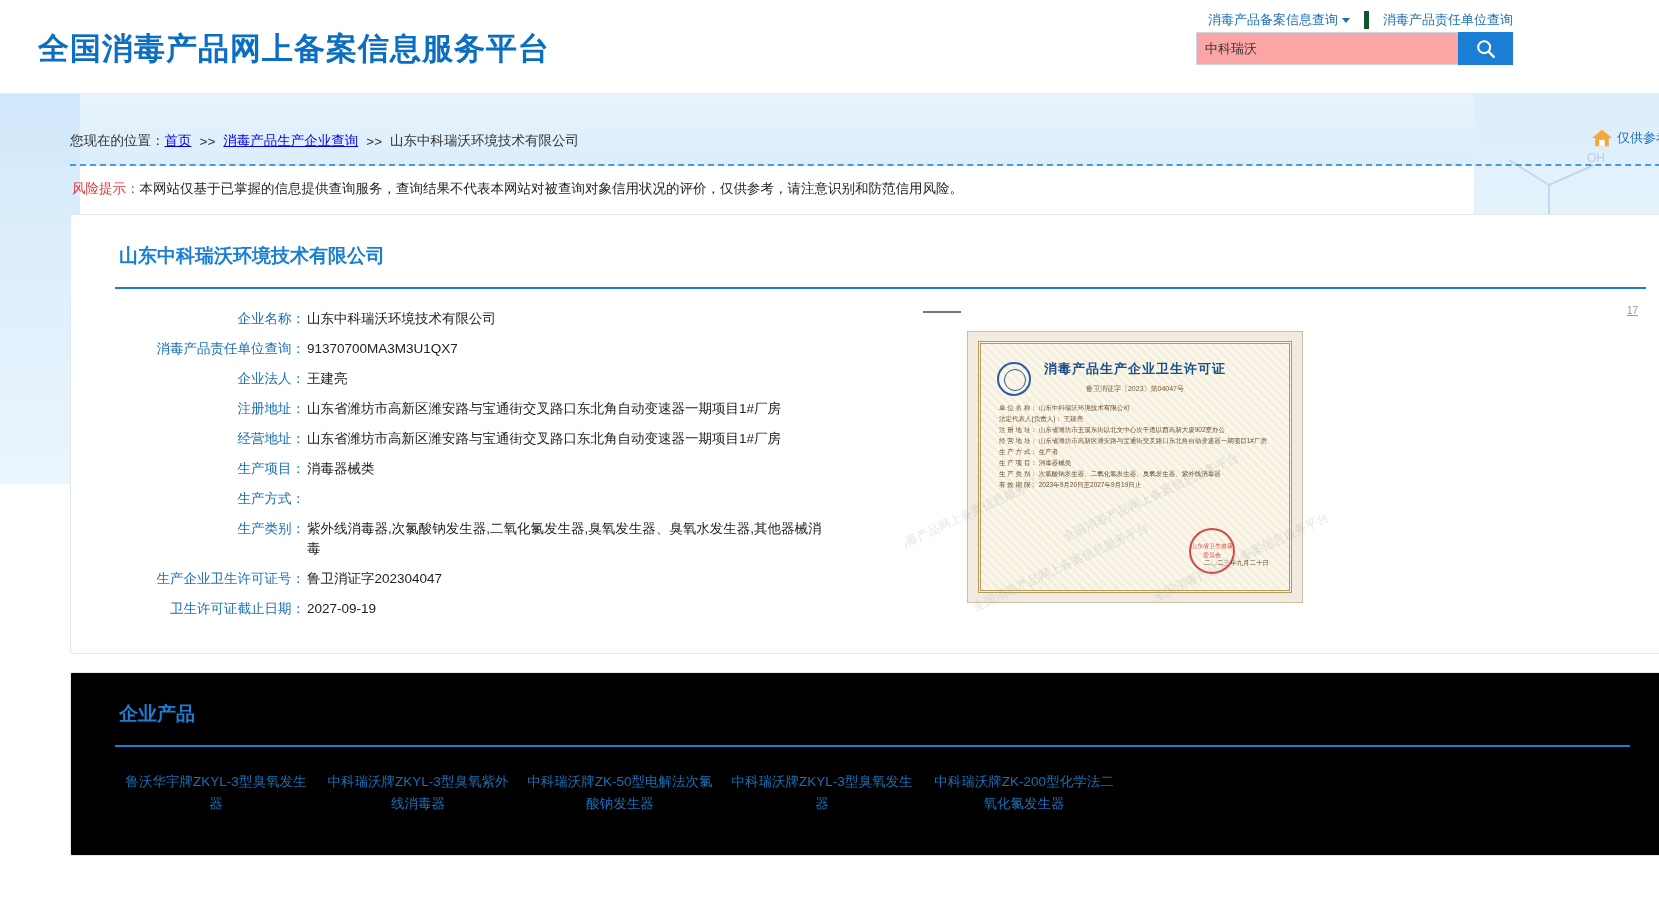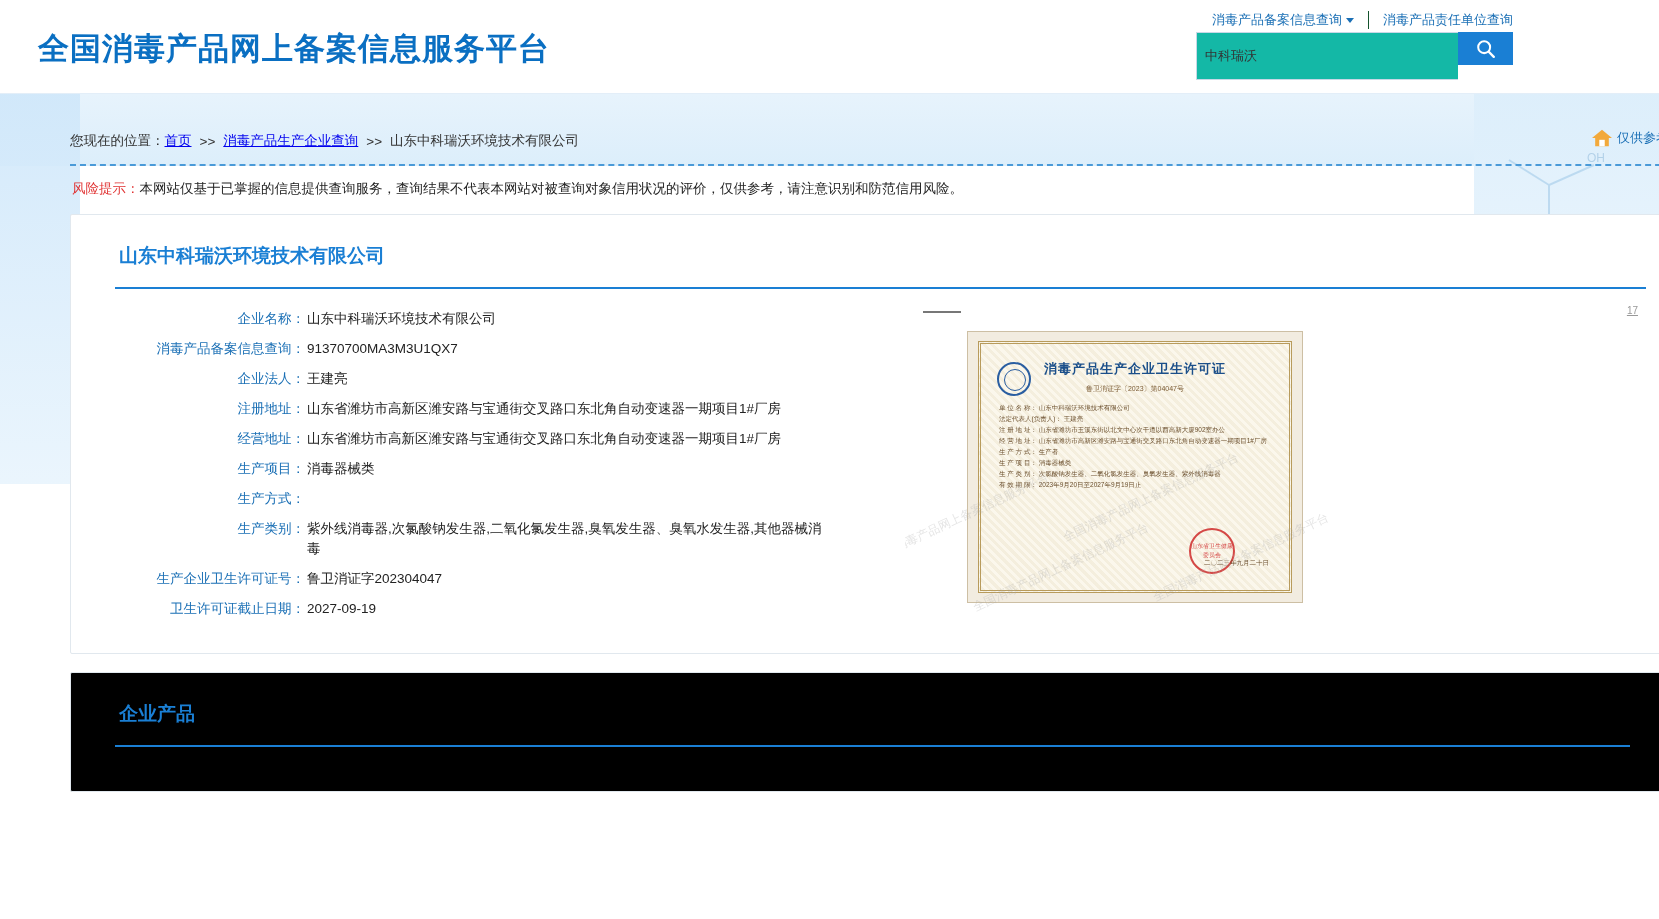--- a/index.html
+++ b/index.html
@@ -39,49 +39,49 @@
     gap: 14px;
     font-size: 13px;
     color: #1a6fb5;
   }
   .header-link {
     color: #1a6fb5;
     text-decoration: none;
     white-space: nowrap;
   }
   .header-link.sep {
-    border-left: 1px solid #14532d;
+    border-left: 5px solid #14532d;
     padding-left: 14px;
   }
   .caret-down {
     display: inline-block;
     width: 0; height: 0;
     border-left: 4px solid transparent;
     border-right: 4px solid transparent;
     border-top: 5px solid #1a6fb5;
     margin-left: 4px;
     vertical-align: middle;
   }
   .search-area {
     position: absolute;
     right: 146px; top: 32px;
     display: flex;
     height: 33px;
   }
   .search-input {
     width: 262px;
-    height: 48px;
+    height: 33px;
     border: 1px solid #c8d8e6;
     border-right: none;
     padding: 0 8px;
     font-size: 13px;
     color: #333;
     outline: none;
     font-family: "Liberation Sans", sans-serif;
-    background: #14b8a6;
+    background: #fca5a5;
   }
   .search-btn {
     width: 55px;
     height: 33px;
     background: #1a7fd4;
     border: none;
     display: flex;
     align-items: center;
     justify-content: center;
     cursor: pointer;
@@ -388,21 +388,21 @@
       <div class="card-rule"></div>
 
       <div class="info-wrap">
         <div class="info-table">
 
           <div class="info-row">
             <div class="info-label">企业名称：</div>
             <div class="info-value">山东中科瑞沃环境技术有限公司</div>
           </div>
           <div class="info-row">
-            <div class="info-label">消毒产品备案信息查询：</div>
+            <div class="info-label">消毒产品责任单位查询：</div>
             <div class="info-value">91370700MA3M3U1QX7</div>
           </div>
           <div class="info-row">
             <div class="info-label">企业法人：</div>
             <div class="info-value">王建亮</div>
           </div>
           <div class="info-row">
             <div class="info-label">注册地址：</div>
             <div class="info-value">山东省潍坊市高新区潍安路与宝通街交叉路口东北角自动变速器一期项目1#厂房</div>
           </div>
@@ -463,16 +463,23 @@
             <div class="wm" style="left:240px; top:240px;">全国消毒产品网上备案信息服务平台</div>
           </div>
         </div>
       </div>
     </div>
 
     <div class="products-card">
       <div class="card-title">企业产品</div>
       <div class="card-rule"></div>
 
+      <div class="products-grid">
+        <a class="product-item" href="#">鲁沃华宇牌ZKYL-3型臭氧发生器</a>
+        <a class="product-item" href="#">中科瑞沃牌ZKYL-3型臭氧紫外线消毒器</a>
+        <a class="product-item" href="#">中科瑞沃牌ZK-50型电解法次氯酸钠发生器</a>
+        <a class="product-item" href="#">中科瑞沃牌ZKYL-3型臭氧发生器</a>
+        <a class="product-item" href="#">中科瑞沃牌ZK-200型化学法二氧化氯发生器</a>
+      </div>
     </div>
 
   </div>
 </div>
 
 </body></html>

